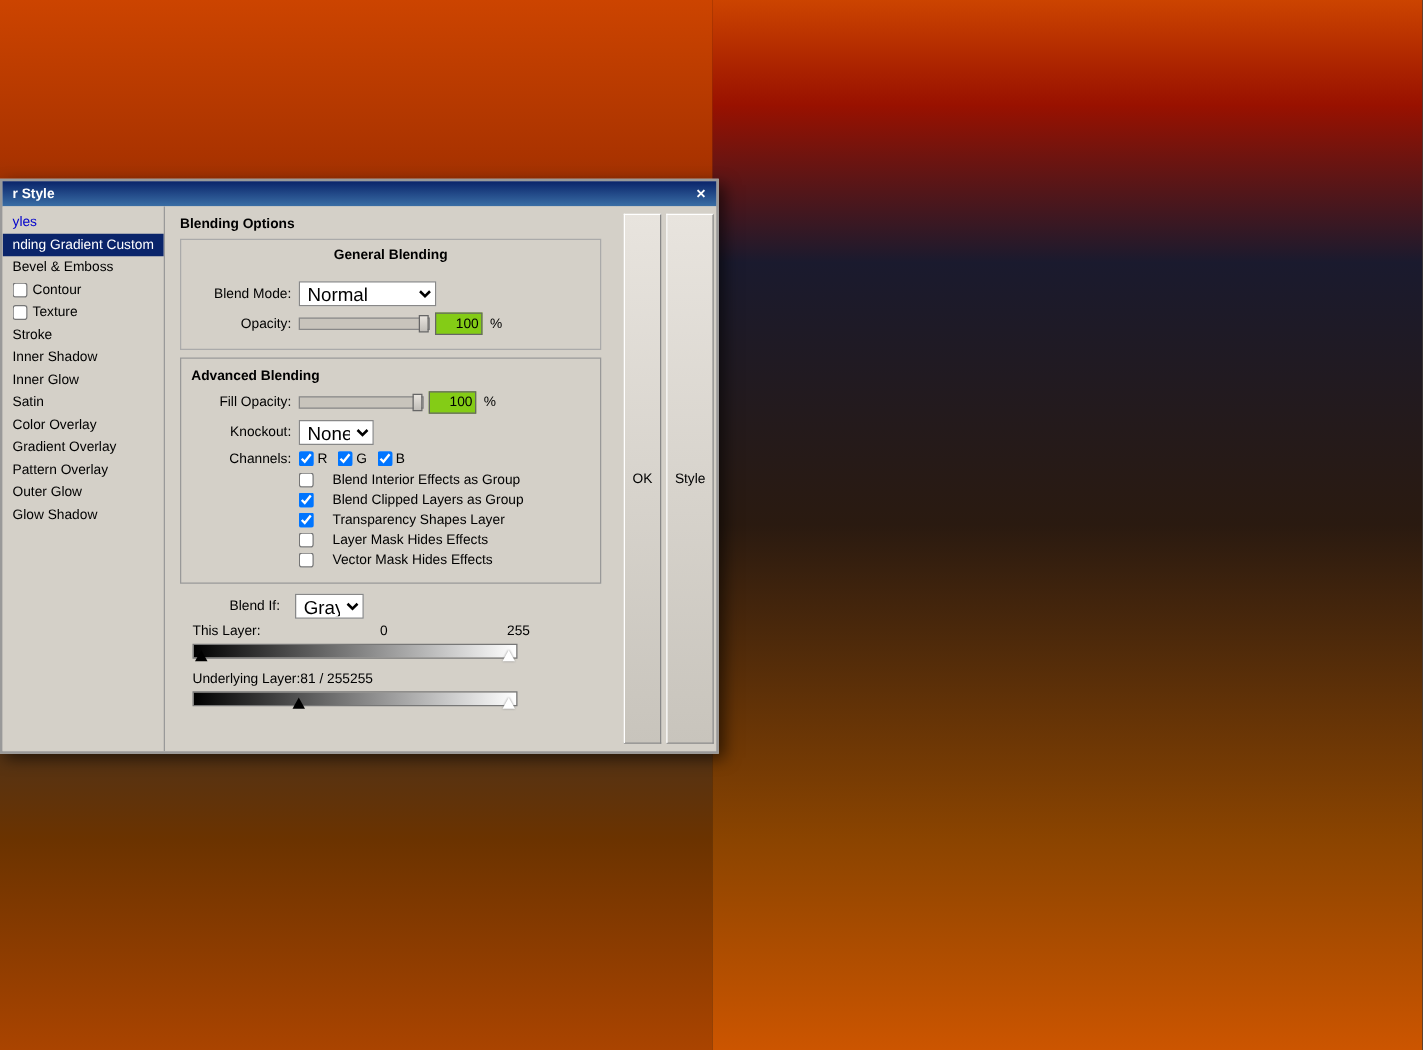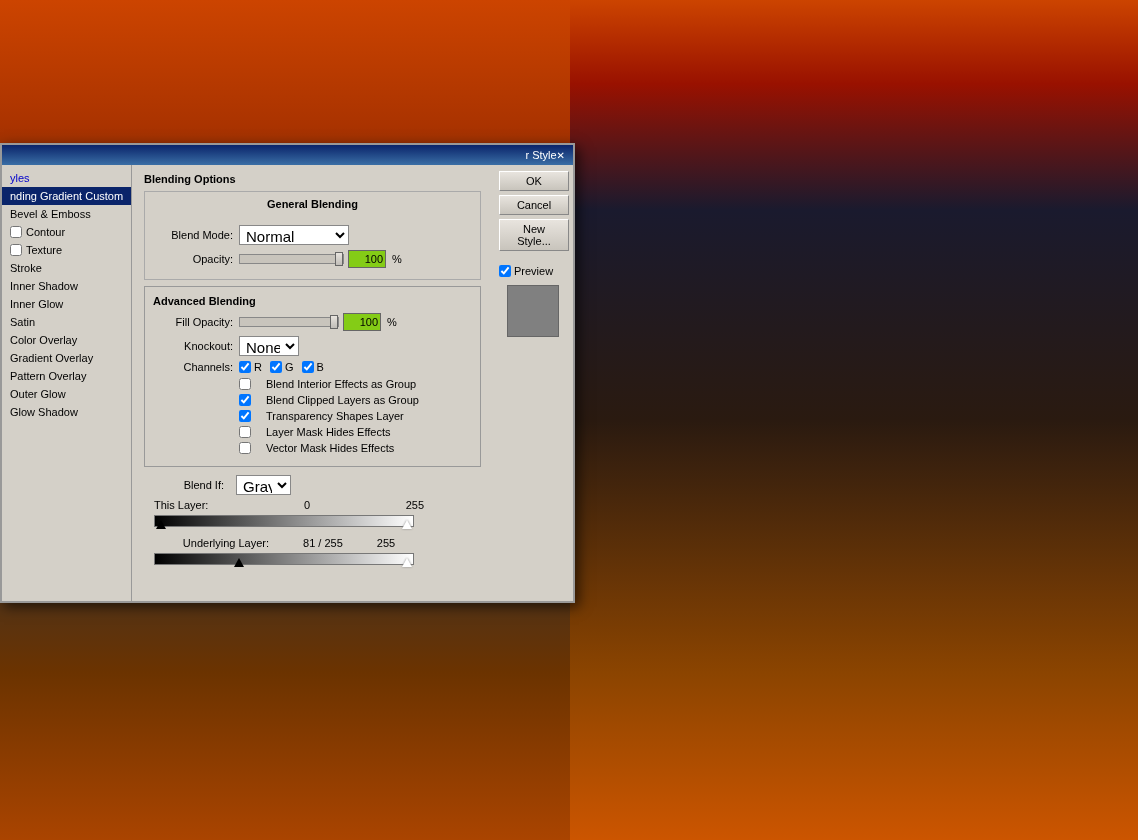--- a/index.html
+++ b/index.html
@@ -56,23 +56,23 @@
       z-index: 100;
       display: flex;
       flex-direction: column;
     }
 
     .dialog-titlebar {
       background: linear-gradient(180deg, #0a246a 0%, #3a6ea5 100%);
       color: white;
       padding: 3px 8px;
       font-size: 11px;
-      font-weight: normal;
-      display: flex;
-      justify-content: flex-end;
+      font-weight: bold;
+      display: flex;
+      justify-content: space-between;
       align-items: center;
       height: 20px;
     }
 
     .dialog-body {
       display: flex;
       flex: 1;
       overflow: hidden;
     }
 
@@ -108,21 +108,20 @@
       padding: 8px 12px;
       overflow-y: auto;
       background: #d4d0c8;
     }
 
     
     .buttons-panel {
       width: 80px;
       padding: 6px 6px;
       display: flex;
-      flex-direction: column;
       gap: 4px;
       background: #d4d0c8;
     }
 
     .btn {
       background: linear-gradient(180deg, #e8e4de 0%, #c8c4bc 100%);
       border: 1px solid #888;
       border-top-color: #fff;
       border-left-color: #fff;
       padding: 3px 6px;
@@ -464,40 +463,40 @@
             <span>255</span>
           </div>
           <div style="position:relative; width:260px; height:16px; margin-bottom:8px;">
             <div style="width:260px; height:12px; background: linear-gradient(90deg, #000 0%, #fff 100%); border:1px solid #777; position:absolute; top:2px;"></div>
 
             <div style="position:absolute; left:2px; bottom:0; width:0; height:0; border-left:5px solid transparent; border-right:5px solid transparent; border-bottom:9px solid #000;"></div>
 
             <div style="position:absolute; right:2px; bottom:0; width:0; height:0; border-left:5px solid transparent; border-right:5px solid transparent; border-bottom:9px solid #fff; filter: drop-shadow(0 0 1px #888);"></div>
           </div>
 
-          <div style="display:flex; justify-content: center; width: 270px; font-size:11px; margin-bottom:2px;gap:34px;">
+          <div style="display:flex; justify-content: flex-start; width: 270px; font-size:11px; margin-bottom:2px;">
             <span>Underlying Layer:</span>
             <span>81 / 255</span>
             <span>255</span>
           </div>
           <div style="position:relative; width:260px; height:16px;">
             <div style="width:260px; height:12px; background: linear-gradient(90deg, #000 0%, #fff 100%); border:1px solid #777; position:absolute; top:2px;"></div>
 
             <div style="position:absolute; left:80px; bottom:0; width:0; height:0; border-left:5px solid transparent; border-right:5px solid transparent; border-bottom:9px solid #000;"></div>
 
             <div style="position:absolute; right:2px; bottom:0; width:0; height:0; border-left:5px solid transparent; border-right:5px solid transparent; border-bottom:9px solid #fff; filter: drop-shadow(0 0 1px #888);"></div>
           </div>
         </div>
       </div>
 
     </div>
 
     <div class="buttons-panel">
       <button class="btn">OK</button>
-      <button class="btn">Cancel</button>
+      <button class="btn">Style</button>
       <button class="btn">New Style...</button>
 
       <div style="margin-top: 6px;">
         <div class="preview-label">
           <input type="checkbox" checked="" style="">
           <span>Preview</span>
         </div>
         <div class="preview-box"></div>
       </div>
     </div>

